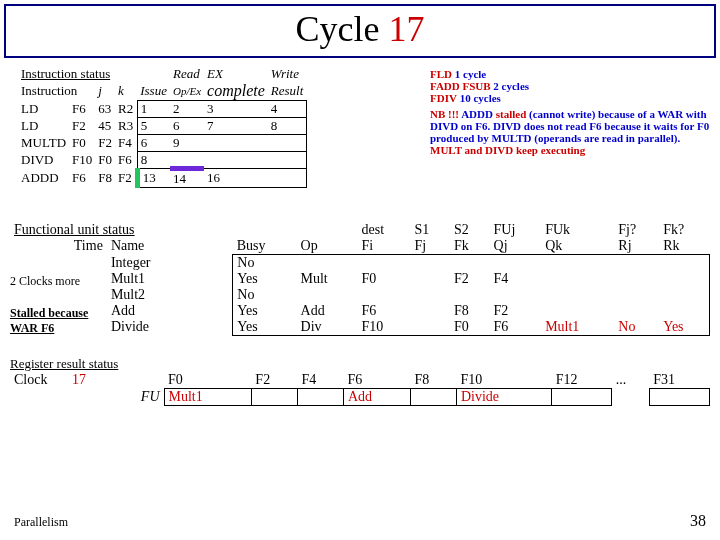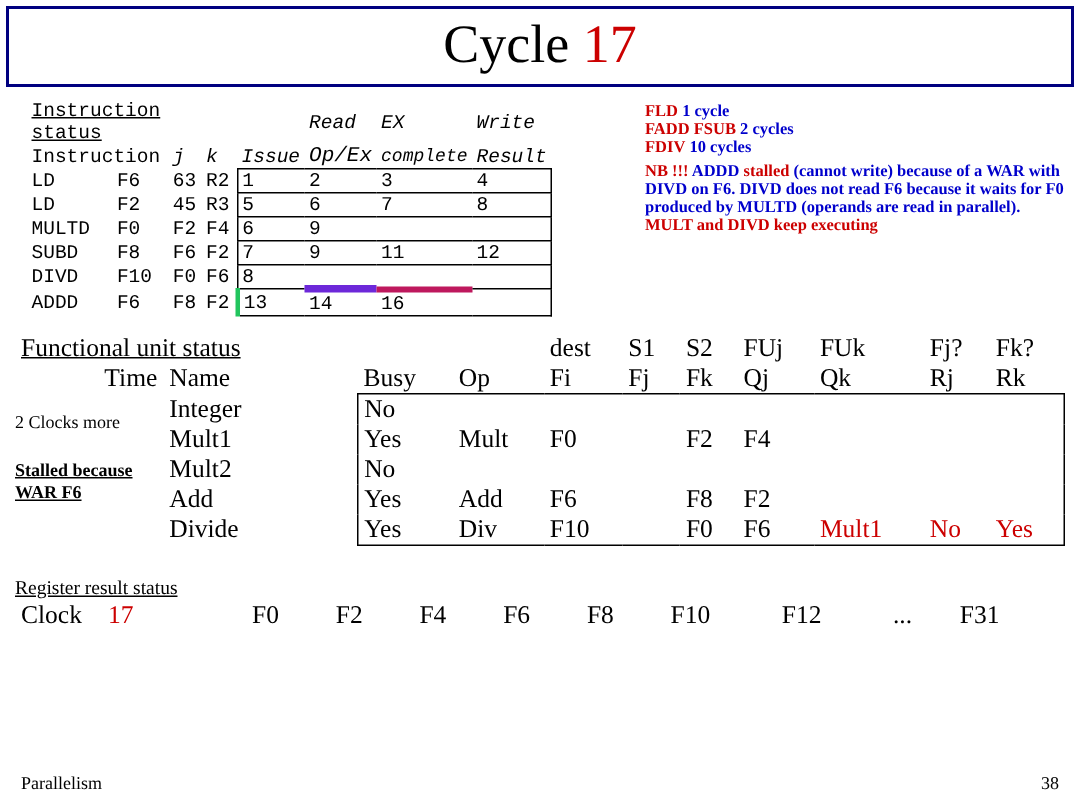--- a/index.html
+++ b/index.html
@@ -28,21 +28,20 @@
   }
   .content {
     position: relative;
     padding: 4px 10px;
   }
   .instr-block {
     position: absolute;
     left: 18px;
     top: 4px;
     width: 350px;
-    font-family: Liberation Mono, monospace;
   }
   .instr-table {
     border-collapse: collapse;
     font-size: 13px;
   }
   .instr-table td, .instr-table th {
     padding: 0 3px;
     text-align: left;
     font-weight: normal;
   }
@@ -57,21 +56,21 @@
   .red { color: #cc0000; }
   .blue { color: #0000cc; margin-top: 40px; }
   .bold { font-weight: bold; }
   .fu-block {
     position: absolute;
     top: 160px;
     left: 10px;
     width: 700px;
   }
   .fu-table {
-    font-size: 17px;
+    font-size: 14px;
     border-collapse: collapse;
   }
   .fu-table td, .fu-table th {
     padding: 0 4px;
     text-align: left;
     font-weight: normal;
   }
   .small-note {
     font-size: 12px;
     position: absolute;
@@ -79,21 +78,21 @@
   .footer-left {
     position: absolute;
     bottom: 10px;
     left: 14px;
     font-size: 12px;
   }
   .footer-right {
     position: absolute;
     bottom: 10px;
     right: 14px;
-    font-size: 12px;
+    font-size: 16px;
   }
   .hdr-italic { font-style: italic; }
 </style>
 </head>
 <body>
 
 <div class="title-box">
   <span class="title">
     <span>Cycle </span><span class="num">17</span>
   </span>
@@ -109,22 +108,22 @@
         <td></td>
         <td class="hdr-italic">Read</td>
         <td class="hdr-italic">EX</td>
         <td class="hdr-italic">Write</td>
       </tr>
       <tr>
         <td colspan="2">Instruction</td>
         <td class="hdr-italic">j</td>
         <td class="hdr-italic">k</td>
         <td class="hdr-italic">Issue</td>
-        <td class="hdr-italic" style="font-size:14px">Op/Ex</td>
-        <td class="hdr-italic" style="font-size:12px">complete</td>
+        <td class="hdr-italic" style="font-size:11px">Op/Ex</td>
+        <td class="hdr-italic" style="font-size:16px">complete</td>
         <td class="hdr-italic">Result</td>
       </tr>
       </tbody>
         <tbody id="instr-rows">
           <tr>
     <td>LD</td>
             <td>F6</td>
             <td>63</td>
             <td>R2</td>
     <td style="border-left:1px solid black;border-top:1px solid black;border-bottom:1px solid black;">1</td>
@@ -146,47 +145,37 @@
     <td>MULTD</td>
             <td>F0</td>
             <td>F2</td>
             <td>F4</td>
     <td style="border-left:1px solid black;border-top:1px solid black;border-bottom:1px solid black;">6</td>
     <td style="border-top:1px solid black;border-bottom:1px solid black;">9</td>
     <td style="border-top:1px solid black;border-bottom:1px solid black;"></td>
     <td style="border-right:1px solid black;border-top:1px solid black;border-bottom:1px solid black;"></td>
           </tr>
           <tr>
-    <td>SUBD</td>
-            <td>F8</td>
-            <td>F6</td>
-            <td>F2</td>
-    <td style="border-left:1px solid black;border-top:1px solid black;border-bottom:1px solid black;">7</td>
-    <td style="border-top:1px solid black;border-bottom:1px solid black;">9</td>
-    <td style="border-top:1px solid black;border-bottom:1px solid black;">11</td>
-    <td style="border-right:1px solid black;border-top:1px solid black;border-bottom:1px solid black;">12</td>
-          </tr>
-          <tr>
     <td>DIVD</td>
             <td>F10</td>
             <td>F0</td>
             <td>F6</td>
     <td style="border-left:1px solid black;border-top:1px solid black;border-bottom:1px solid black;">8</td>
     <td style="border-top:1px solid black;border-bottom:1px solid black;"></td>
     <td style="border-top:1px solid black;border-bottom:1px solid black;"></td>
     <td style="border-right:1px solid black;border-top:1px solid black;border-bottom:1px solid black;"></td>
           </tr>
           <tr>
     <td>ADDD</td>
             <td>F6</td>
             <td>F8</td>
             <td>F2</td>
-    <td style="border-left:3px solid #22c55e;border-top:1px solid black;border-bottom:1px solid black;">13</td>
+    <td style="border-left:5px solid #22c55e;border-top:1px solid black;border-bottom:1px solid black;">13</td>
     <td style="border-top:5px solid #6d28d9;border-bottom:1px solid black;">14</td>
-    <td style="border-top:4px solid #be185d;border-bottom:1px solid black;">16</td>
+    <td style="border-top:1px solid #be185d;border-bottom:1px solid black;">16</td>
     <td style="border-right:1px solid black;border-top:1px solid black;border-bottom:1px solid black;"></td>
           </tr>
         </tbody>
     </table>
   </div>
 
   <div class="side-notes">
     <div id="latency-lines">
         <div><span class="red bold">FLD</span> <span class="blue bold">1 cycle</span></div>
         <div><span class="red bold">FADD FSUB</span> <span class="blue bold">2 cycles</span></div>
@@ -313,20 +302,34 @@
           <td>F0</td>
           <td>F2</td>
           <td>F4</td>
           <td>F6</td>
           <td>F8</td>
           <td>F10</td>
           <td>F12</td>
           <td>...</td>
           <td>F31</td>
         </tr>
+        <tr>
+          <td></td>
+              <td></td>
+          <td class="hdr-italic" style="text-align:right">FU</td>
+          <td style="border:1px solid black" class="red">Mult1</td>
+          <td style="border:1px solid black"></td>
+          <td style="border:1px solid black"></td>
+          <td style="border:1px solid black" class="red">Add</td>
+          <td style="border:1px solid black"></td>
+          <td style="border:1px solid black" class="red">Divide</td>
+          <td style="border:1px solid black"></td>
+          <td></td>
+          <td style="border:1px solid black"></td>
+        </tr>
       </tbody>
         </table>
     </div>
   </div>
 
 </div>
 
 <div class="footer-left">Parallelism</div>
 <div class="footer-right">38</div>
 

